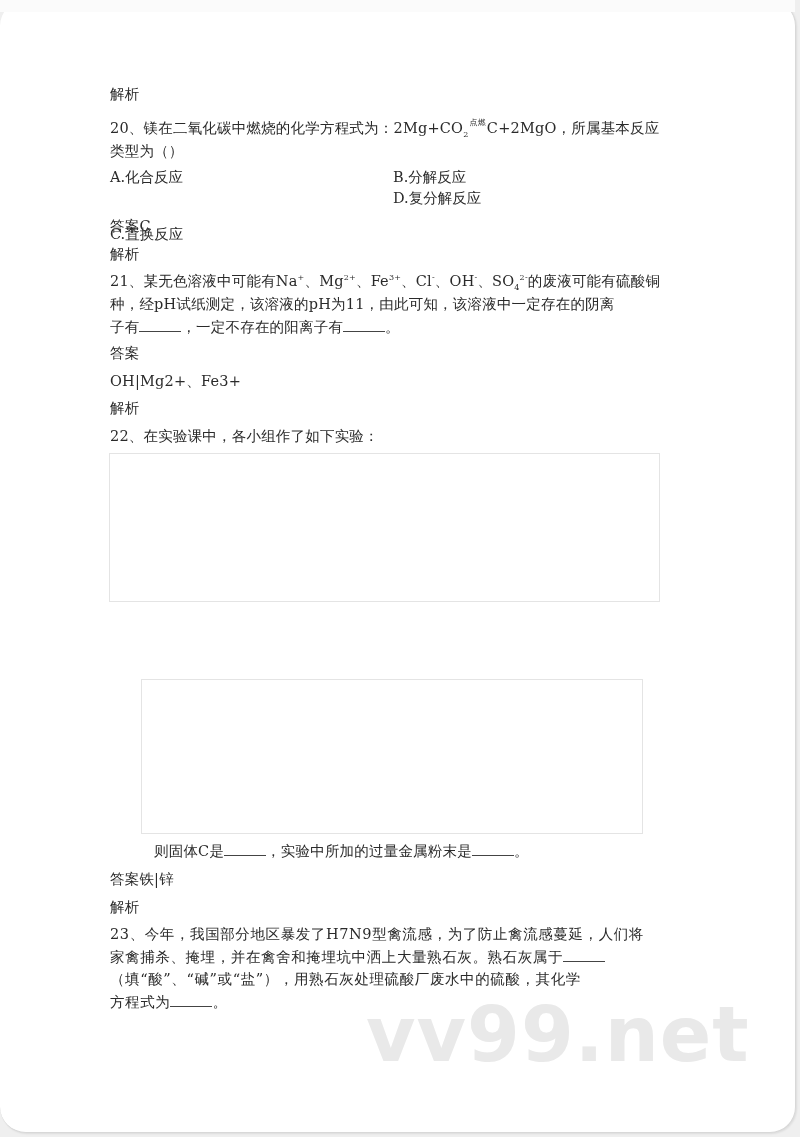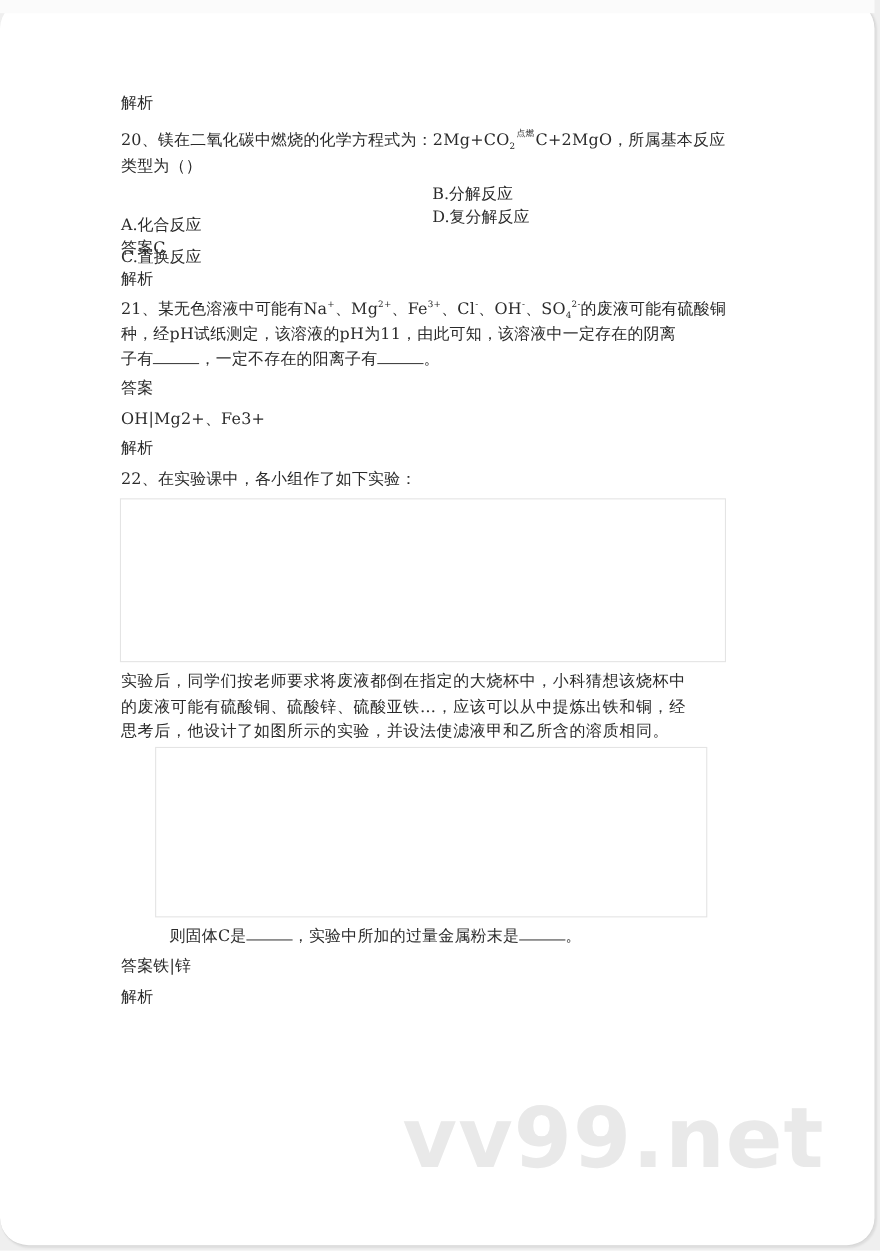--- a/index.html
+++ b/index.html
@@ -73,46 +73,47 @@
 <body>
 
 <div class="page">
   <div class="topband"></div>
 
   <div class="line" style="top:83px;">解析</div>
 
   <div class="line" style="top:117px;"><span>20、镁在二氧化碳中燃烧的化学方程式为：2Mg+CO</span><sub>2</sub><span class="over">点燃</span><span>C+2MgO，所属基本反应</span></div>
   <div class="line" style="top:140px;">类型为（）</div>
 
-  <div class="opt" style="left:110px; top:166px;margin-top:28px;">A.化合反应</div>
+  <div class="opt" style="left:110px; top:166px;">A.化合反应</div>
   <div class="opt" style="left:393px; top:166px;">B.分解反应</div>
   <div class="opt" style="left:110px; top:187px;margin-top:36px;">C.置换反应</div>
   <div class="opt" style="left:393px; top:187px;">D.复分解反应</div>
 
   <div class="line" style="top:215px;">答案C</div>
   <div class="line" style="top:243px;">解析</div>
 
   <div class="line" style="top:270px;"><span>21、某无色溶液中可能有Na</span><sup>+</sup><span>、Mg</span><sup>2+</sup><span>、Fe</span><sup>3+</sup><span>、Cl</span><sup>-</sup><span>、OH</span><sup>-</sup><span>、SO</span><sub>4</sub><sup>2-</sup><span>的废液可能有硫酸铜</span></div>
   <div class="line" style="top:293px;">种，经pH试纸测定，该溶液的pH为11，由此可知，该溶液中一定存在的阴离</div>
   <div class="line" style="top:316px;"><span>子有</span><span class="blank" style="width:42px;"></span><span>，一定不存在的阳离子有</span><span class="blank" style="width:42px;"></span><span>。</span></div>
 
   <div class="line" style="top:342px;">答案</div>
   <div class="line" style="top:370px;">OH|Mg2+、Fe3+</div>
   <div class="line" style="top:397px;">解析</div>
 
   <div class="line" style="top:425px;">22、在实验课中，各小组作了如下实验：</div>
   <div class="imgbox" style="left:109px; top:453px; width:549px; height:147px;"></div>
 
-  <div class="para" style="top:609px;">
-    <span class="row">实验后，同学们按老师要求将废液都倒在指定的大烧杯中，小科猜想该烧杯中</span>
-    <span class="row">的废液可能有硫酸铜、硫酸锌、硫酸亚铁…，应该可以从中提炼出铁和铜，经</span>
-    <span class="row">思考后，他设计了如图所示的实验，并设法使滤液甲和乙所含的溶质相同。</span>
-  </div>
 
   <div class="imgbox" style="left:141px; top:679px; width:500px; height:153px;"></div>
 
   <div class="line" style="top:840px;margin-left:44px;"><span>则固体C是</span><span class="blank" style="width:42px;"></span><span>，实验中所加的过量金属粉末是</span><span class="blank" style="width:42px;"></span><span>。</span></div>
   <div class="line" style="top:868px;">答案铁|锌</div>
   <div class="line" style="top:896px;">解析</div>
 
   <div class="watermark">vv99.net</div>
 
+  <div class="para" style="top:923px;">
+    <span class="row">23、今年，我国部分地区暴发了H7N9型禽流感，为了防止禽流感蔓延，人们将</span>
+    <span class="row"><span>家禽捕杀、掩埋，并在禽舍和掩埋坑中洒上大量熟石灰。熟石灰属于</span><span class="blank" style="width:42px;"></span></span>
+    <span class="row">（填“酸”、“碱”或“盐”），用熟石灰处理硫酸厂废水中的硫酸，其化学</span>
+    <span class="row"><span>方程式为</span><span class="blank" style="width:42px;"></span><span>。</span></span>
+  </div>
 </div>
 
 </body></html>

